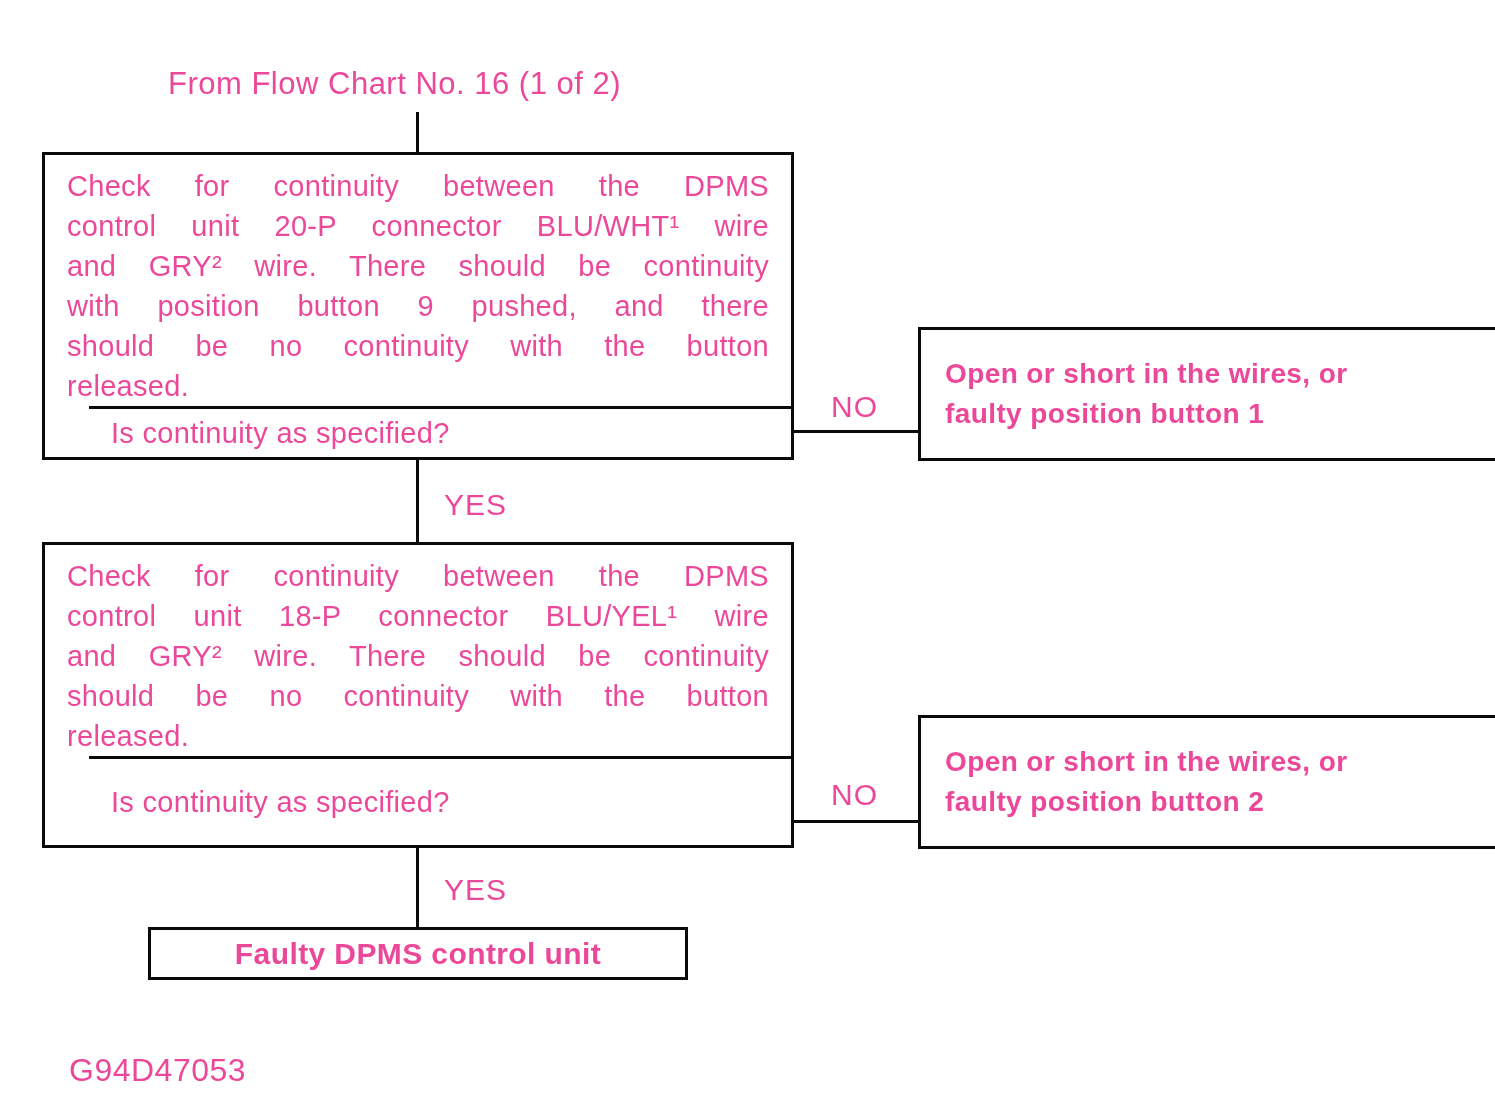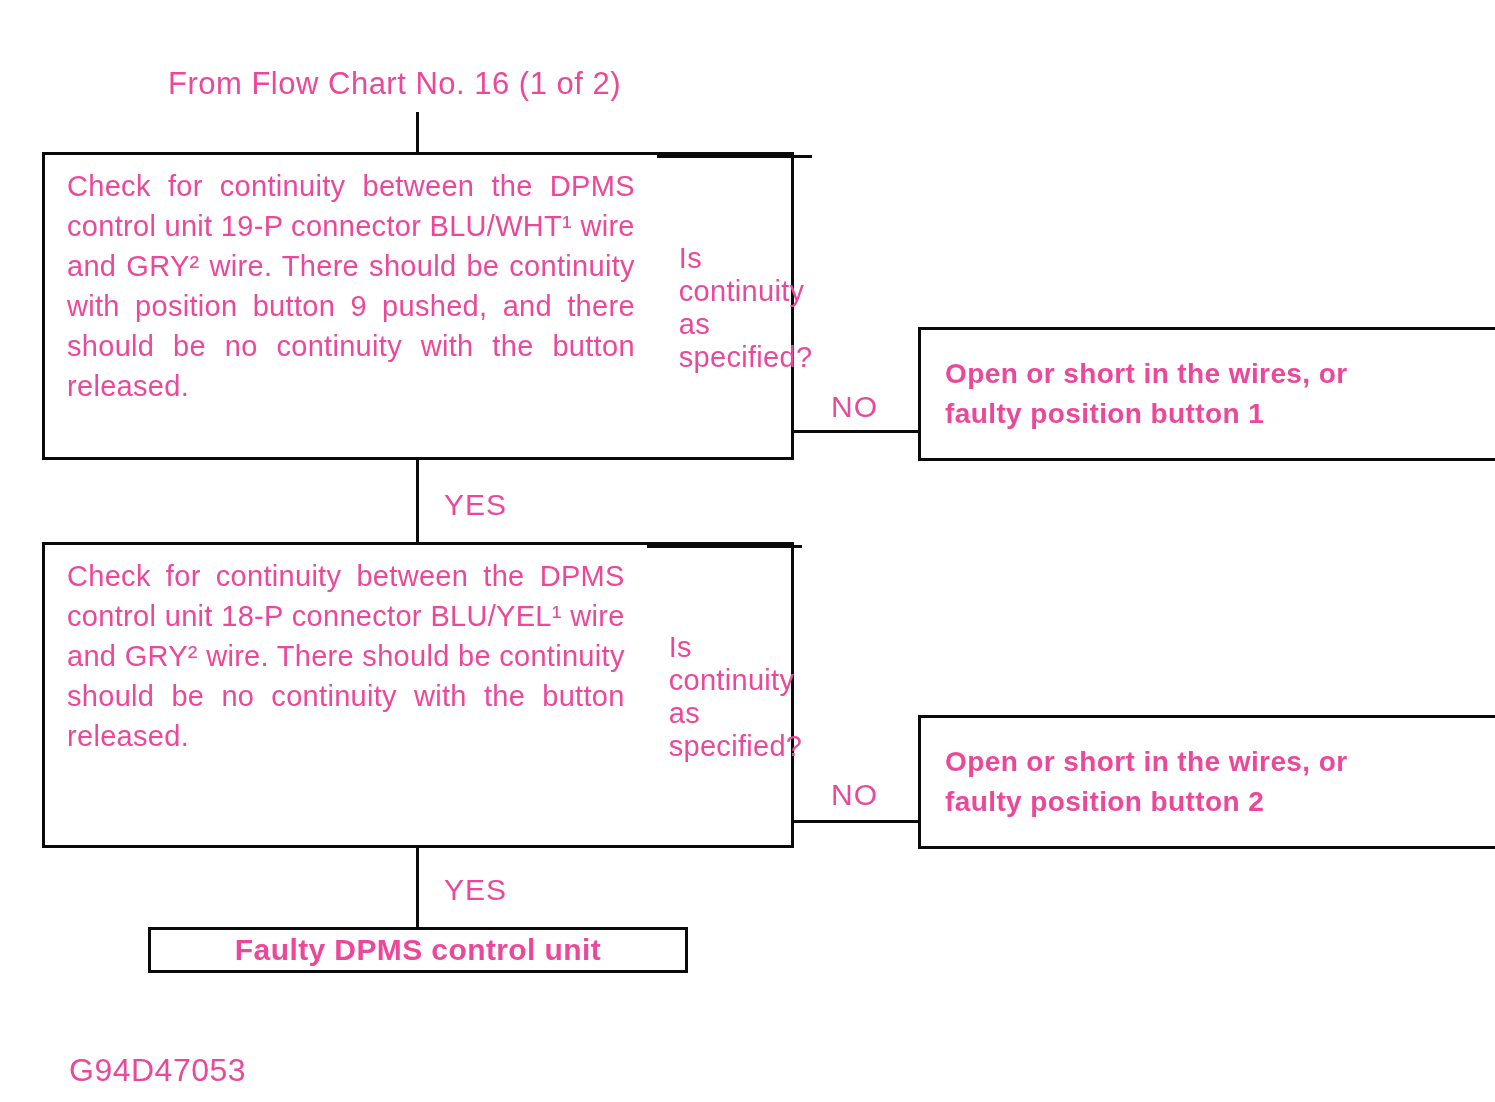--- a/index.html
+++ b/index.html
@@ -31,21 +31,21 @@
   .box {
     border: 3px solid #0a0a0a;
     box-sizing: border-box;
     background: #ffffff;
   }
 
   .decision-box {
     left: 42px;
     width: 752px;
     display: flex;
-    flex-direction: row;
+    flex-direction: column;
   }
   .decision-body {
     padding: 11px 22px 0 22px;
     font-size: 29px;
     line-height: 40px;
     letter-spacing: 0.3px;
     flex: 0 0 auto;
   }
   .jline {
     text-align: justify;
@@ -55,20 +55,21 @@
     text-align-last: left;
   }
   .decision-question {
     border-top: 3px solid #0a0a0a;
     flex: 1 1 auto;
     display: flex;
     align-items: center;
     padding-left: 22px;
     font-size: 29px;
     letter-spacing: 0.3px;
+    margin-left: 44px;
   }
 
   .result-box {
     left: 918px;
     width: 594px;
     height: 134px;
     padding: 24px 24px;
     font-weight: bold;
     font-size: 28px;
     line-height: 40px;
@@ -76,21 +77,21 @@
   }
 
   .edge-label {
     font-size: 30px;
     letter-spacing: 1px;
     white-space: nowrap;
   }
 
   .final-box {
     left: 148px; top: 927px;
-    width: 540px; height: 46px;
+    width: 540px; height: 53px;
     display: flex;
     align-items: center;
     justify-content: center;
     font-weight: bold;
     font-size: 30px;
     letter-spacing: 0.4px;
   }
 
   .figure-id {
     left: 33px; top: 1052px;
@@ -104,21 +105,21 @@
 
 <div id="canvas">
 
   <div class="abs title-text">From Flow Chart No. 16 (1 of 2)</div>
 
   <div class="abs vline" style="left:416px; top:112px; height:40px;"></div>
 
   <div class="abs box decision-box" style="top:152px; height:308px;">
     <div class="decision-body">
       <div class="jline">Check for continuity between the DPMS</div>
-      <div class="jline">control unit 19-P connector BLU/WHT¹ wire</div>
+      <div class="jline">control unit 20-P connector BLU/WHT¹ wire</div>
       <div class="jline">and GRY² wire. There should be continuity</div>
       <div class="jline">with position button 9 pushed, and there</div>
       <div class="jline">should be no continuity with the button</div>
       <div class="jline last">released.</div>
     </div>
     <div class="decision-question">Is continuity as specified?</div>
   </div>
 
   <div class="abs hline" style="left:794px; top:430px; width:124px;"></div>
   <div class="abs edge-label" style="left:831px; top:390px;">NO</div>

